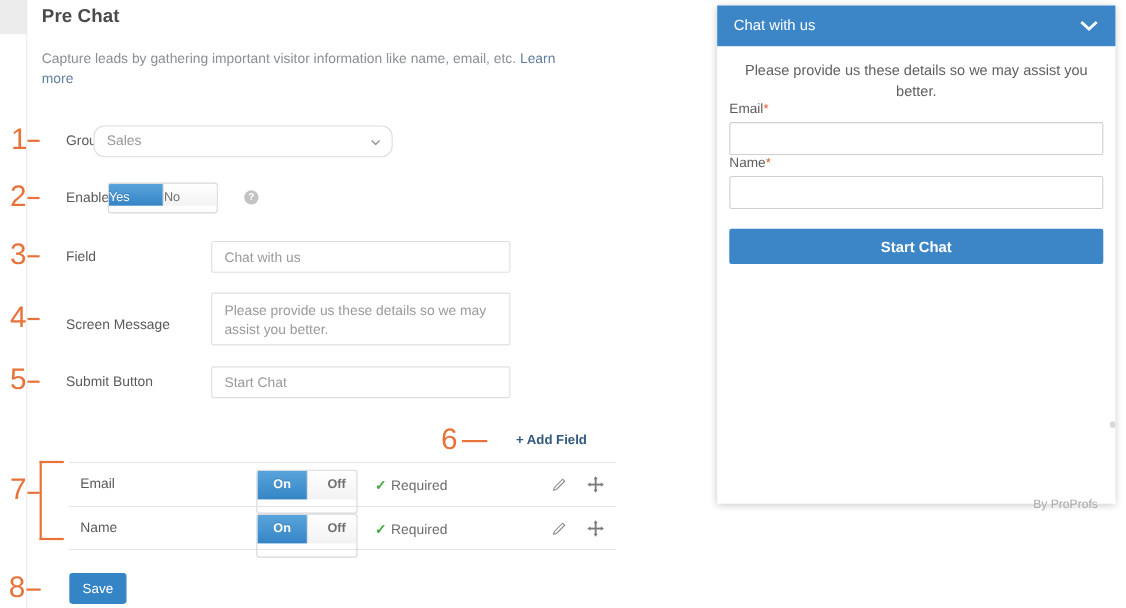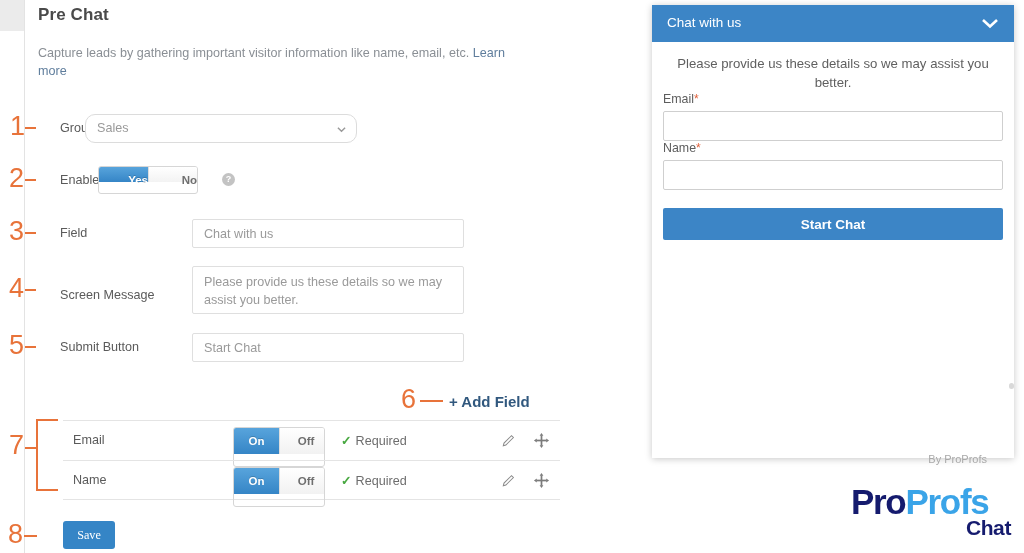--- a/index.html
+++ b/index.html
@@ -100,25 +100,25 @@
     position: absolute;
     left: 73px; top: 166px;
     height: 28px;
     display: flex;
     border: 1px solid #d6d6d6;
     border-radius: 3px;
     overflow: hidden;
   }
   .yesno .seg {
     width: 49px;
-    height: 15px;
+    height: 20px;
     line-height: 26px;
-    text-align: right;
+    text-align: left;
     font-size: 11.5px;
-    font-weight: bold;
+    font-weight: normal;
   }
   .yesno .seg.on {
     background: linear-gradient(#58a4dc, #3585c6);
     color: #fff;
     text-shadow: 0 -1px 0 rgba(0,0,0,.18);
   }
   .yesno .seg.off {
     background: linear-gradient(#ffffff, #f3f3f3);
     color: #6f6f6f;
     border-left: 1px solid #dedede;
@@ -149,22 +149,22 @@
     padding: 6px 11px;
     line-height: 18px;
   }
   .tinput.header  { top: 219px; height: 29px; padding-top: 5px; }
   .tinput.msg     { top: 266px; height: 48px; }
   .tinput.submit  { top: 333px; height: 29px; padding-top: 5px; }
 
   
   .add-field {
     position: absolute;
-    left: 424px; top: 393px;
-    font-size: 15px;
+    left: 444px; top: 393px;
+    font-size: 12px;
     font-weight: bold;
     color: #31587e;
     text-decoration: none;
   }
 
   
   .ftable {
     position: absolute;
     left: 38px; top: 420px;
     width: 497px;
@@ -226,21 +226,21 @@
   
   .save-btn {
     position: absolute;
     left: 38px; top: 521px;
     width: 52px; height: 28px;
     background: #3585c6;
     border: none;
     border-radius: 3px;
     color: #fff;
     font-size: 12.2px;
-    font-family: Liberation Serif, serif;
+    font-family: Liberation Sans, sans-serif;
     cursor: pointer;
   }
 
   
   .ann-num {
     position: absolute;
     font-size: 27px;
     color: #e8733a;
     font-family: "Liberation Sans", sans-serif;
     line-height: 1;
@@ -312,21 +312,21 @@
     border: none;
     border-radius: 2px;
     color: #fff;
     font-size: 13.5px;
     font-weight: bold;
     font-family: "Liberation Sans", sans-serif;
     cursor: pointer;
   }
   .w-foot {
     position: absolute;
-    right: 27px; bottom: 5px;
+    right: 16px; bottom: 5px;
     font-size: 11px;
     color: #a9a9a9;
   }
 
   
   .logo {
     position: absolute;
     left: 851px; top: 484px;
     width: 160px; height: 62px;
   }
@@ -489,18 +489,14 @@
       </div>
       <input class="w-input" type="text" value="" style="">
 
       <button class="w-submit">Start Chat</button>
 
       <div class="w-foot">By ProProfs</div>
     </div>
     <div class="scroll-nub"></div>
   </div>
 
-  <div class="logo">
-    <div class="l1"><span class="pro">Pro</span><span class="profs">Profs</span></div>
-    <div class="chat">Chat</div>
-  </div>
 
 </div>
 
 </body></html>

